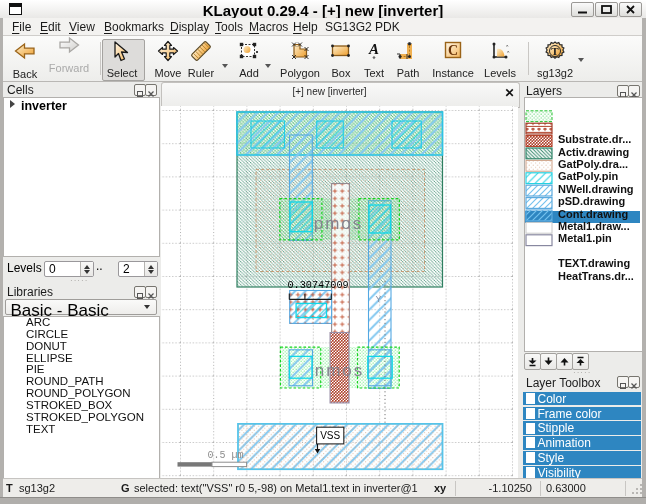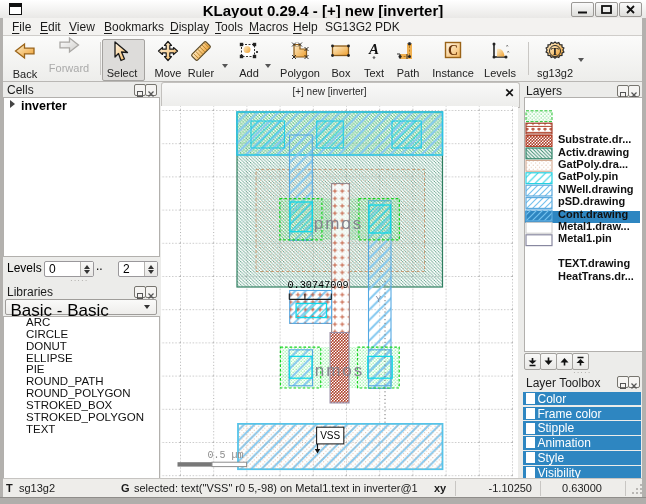--- a/index.html
+++ b/index.html
@@ -410,21 +410,21 @@
     </div>
 </div>
 
 <div class="abs" id="status">
   <span class="abs" style="left:6px;top:3px;font-weight:bold;">T</span>
   <span class="abs" style="left:19px;top:3px;">sg13g2</span>
   <span class="abs" style="left:121px;top:3px;font-weight:bold;">G</span>
   <span class="abs" style="left:134px;top:3px;">selected: text("VSS" r0 5,-98) on Metal1.text in inverter@1</span>
   <span class="abs" style="left:434px;top:3px;font-weight:bold;">xy</span>
   <span class="abs" style="left:460px;top:3px;width:72px;text-align:right;">-1.10250</span>
-  <span class="abs" style="left:546px;top:3px;width:72px;text-align:center;">0.63000</span>
+  <span class="abs" style="left:546px;top:3px;width:72px;text-align:left;">0.63000</span>
   <span class="ssep" style="left:455px;"></span>
   <span class="ssep" style="left:540px;"></span>
   <span class="ssep" style="left:625px;"></span>
 </div>
 <div class="abs" id="lborder"></div>
 <div class="abs" id="rborder"></div>
 <div class="abs" id="bstrip"></div>
 <svg class="abs" style="left:630px;top:482px;" width="14" height="14">
     <g fill="#a7a5a2">
       <circle cx="11" cy="3" r="1"></circle>

